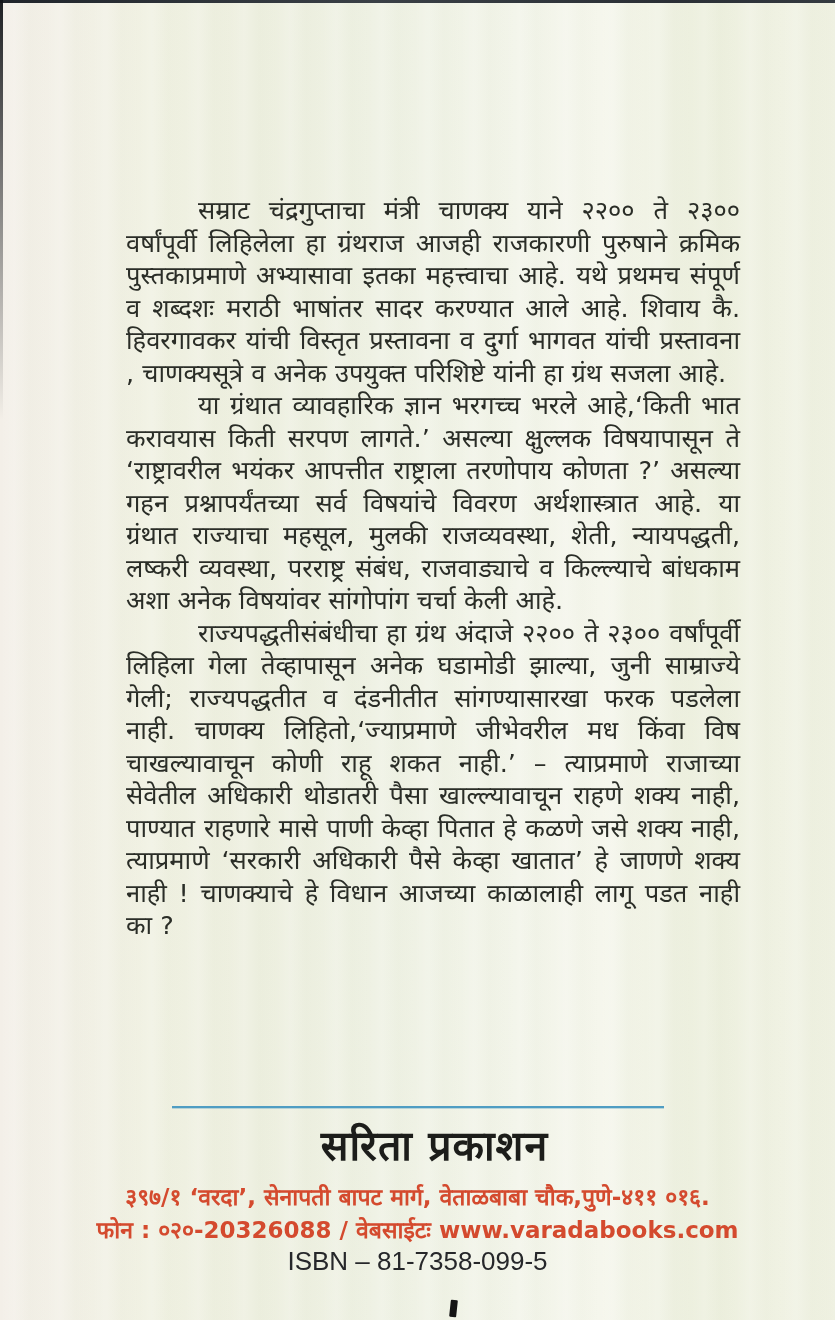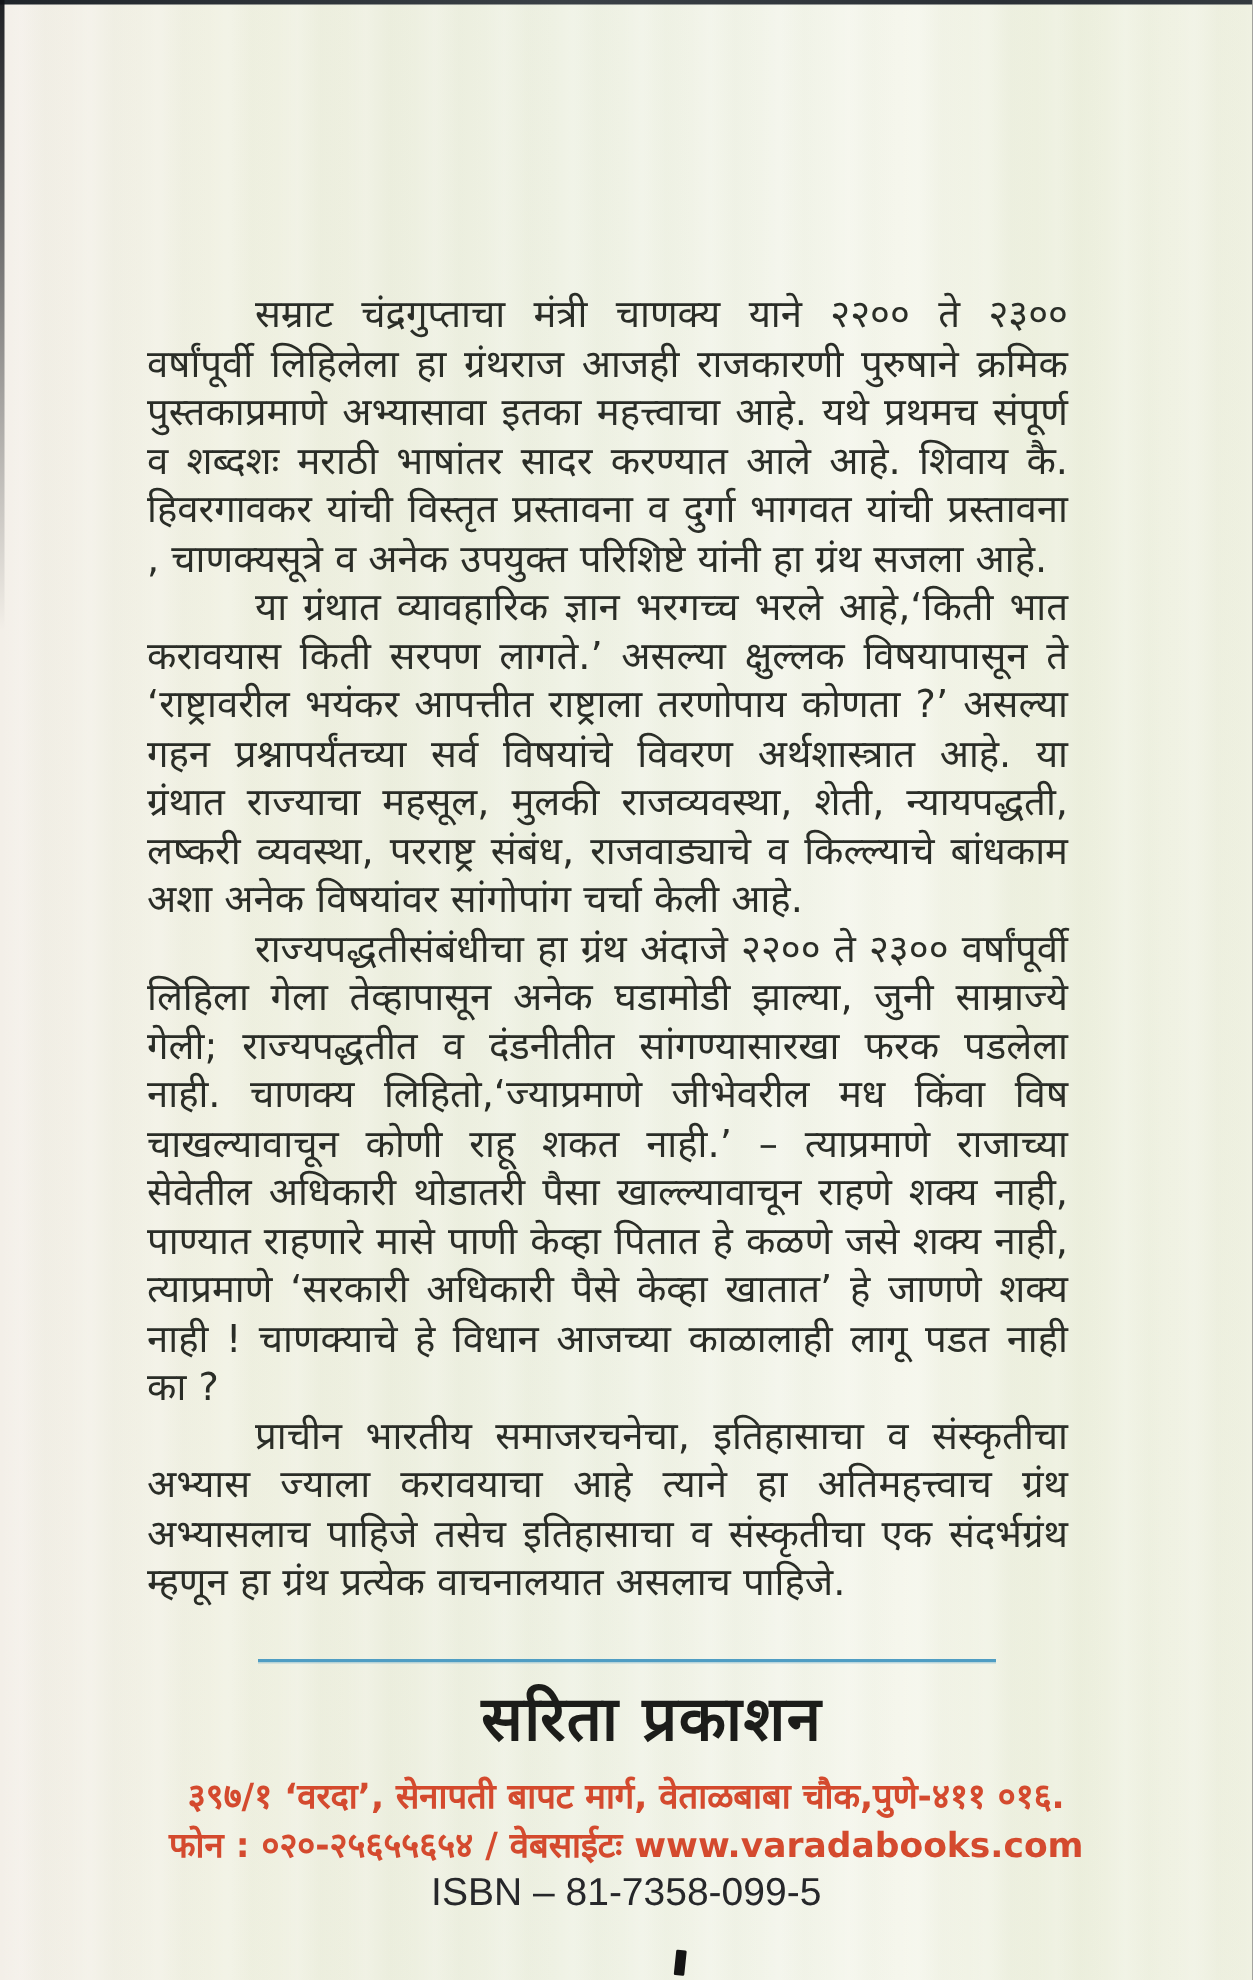--- a/index.html
+++ b/index.html
@@ -55,21 +55,21 @@
     font-size: 47px;
     font-weight: bold;
     color: #dd5327;
     text-shadow: 1px 1px 0 rgba(150,40,10,.35), -1px -1px 0 rgba(255,190,150,.4);
     letter-spacing: 1px;
   }
 
   .body-text {
     position: absolute;
     top: 194px;
-    left: 98px;
+    left: 126px;
     width: 614px;
     color: #2a2d27;
     font-size: 25.5px;
     line-height: 32.5px;
     text-align: justify;
   }
   .body-text p {
     margin: 0;
     text-indent: 72px;
   }
@@ -158,30 +158,29 @@
 <div class="page">
   <div class="streaks"></div>
   <div class="edge-top"></div>
   <div class="edge-left"></div>
 
 
   <div class="body-text">
     <p>सम्राट चंद्रगुप्ताचा मंत्री चाणक्य याने २२०० ते २३०० वर्षांपूर्वी लिहिलेला हा ग्रंथराज आजही राजकारणी पुरुषाने क्रमिक पुस्तकाप्रमाणे अभ्यासावा इतका महत्त्वाचा आहे. यथे प्रथमच संपूर्ण व शब्दशः मराठी भाषांतर सादर करण्यात आले आहे. शिवाय कै. हिवरगावकर यांची विस्तृत प्रस्तावना व दुर्गा भागवत यांची प्रस्तावना , चाणक्यसूत्रे व अनेक उपयुक्त परिशिष्टे यांनी हा ग्रंथ सजला आहे.</p>
     <p>या ग्रंथात व्यावहारिक ज्ञान भरगच्च भरले आहे,‘किती भात करावयास किती सरपण लागते.’ असल्या क्षुल्लक विषयापासून ते ‘राष्ट्रावरील  भयंकर आपत्तीत राष्ट्राला तरणोपाय कोणता ?’ असल्या गहन प्रश्नापर्यंतच्या सर्व विषयांचे विवरण अर्थशास्त्रात आहे. या ग्रंथात राज्याचा महसूल, मुलकी राजव्यवस्था, शेती, न्यायपद्धती, लष्करी व्यवस्था, परराष्ट्र संबंध, राजवाड्याचे व किल्ल्याचे बांधकाम अशा अनेक विषयांवर सांगोपांग चर्चा केली आहे.</p>
     <p>राज्यपद्धतीसंबंधीचा हा ग्रंथ अंदाजे २२०० ते २३०० वर्षांपूर्वी लिहिला गेला तेव्हापासून अनेक घडामोडी झाल्या, जुनी साम्राज्ये गेली; राज्यपद्धतीत व दंडनीतीत सांगण्यासारखा फरक पडलेला नाही. चाणक्य लिहितो,‘ज्याप्रमाणे जीभेवरील मध किंवा विष चाखल्यावाचून कोणी राहू शकत नाही.’ – त्याप्रमाणे राजाच्या सेवेतील अधिकारी थोडातरी पैसा खाल्ल्यावाचून राहणे शक्य नाही, पाण्यात राहणारे मासे पाणी केव्हा पितात हे कळणे जसे शक्य नाही, त्याप्रमाणे ‘सरकारी अधिकारी पैसे केव्हा खातात’ हे जाणणे शक्य नाही ! चाणक्याचे हे विधान आजच्या काळालाही लागू पडत नाही का ?</p>
-    <p>प्राचीन भारतीय समाजरचनेचा, इतिहासाचा व  संस्कृतीचा अभ्यास ज्याला करावयाचा आहे त्याने हा अतिमहत्त्वाच ग्रंथ अभ्यासलाच पाहिजे तसेच इतिहासाचा व संस्कृतीचा एक संदर्भग्रंथ म्हणून हा ग्रंथ प्रत्येक वाचनालयात असलाच पाहिजे.</p>
   </div>
 
   <div class="divider"></div>
 
   <h2 class="publisher-name">सरिता प्रकाशन</h2>
 
   <div class="publisher-address">३९७/१ ‘वरदा’, सेनापती बापट मार्ग, वेताळबाबा चौक,पुणे-४११ ०१६.</div>
 
-  <div class="publisher-phone">फोन : ०२०-२५६५५६५४ / वेबसाईटः www.varadabooks.com</div>
+  <div class="publisher-phone">फोन : ०२०-20326088 / वेबसाईटः www.varadabooks.com</div>
 
   <div class="isbn-row">
     <span>ISBN – 81-7358-099-5</span>
   </div>
 
 
   <div class="bottom-tick"></div>
 </div>
 
 </body></html>

